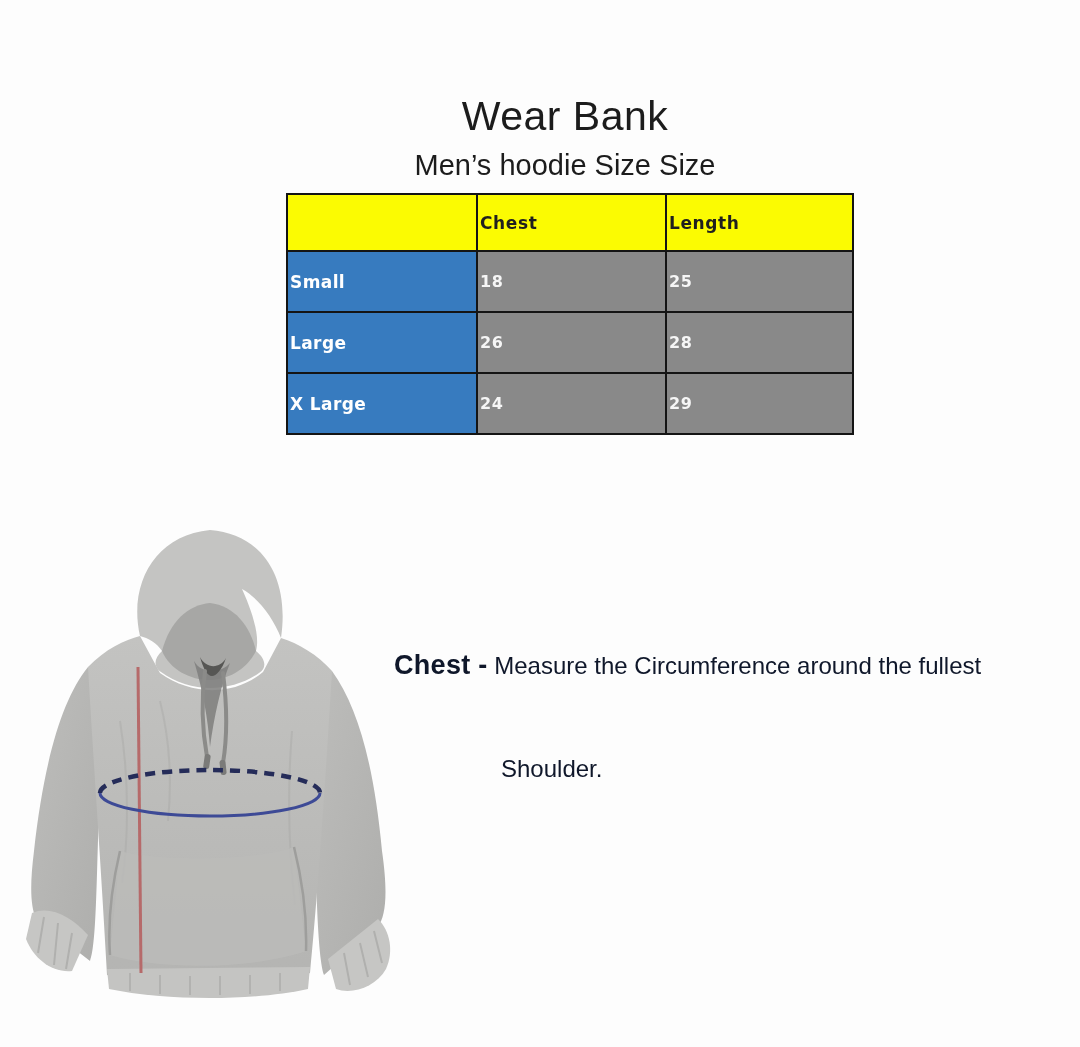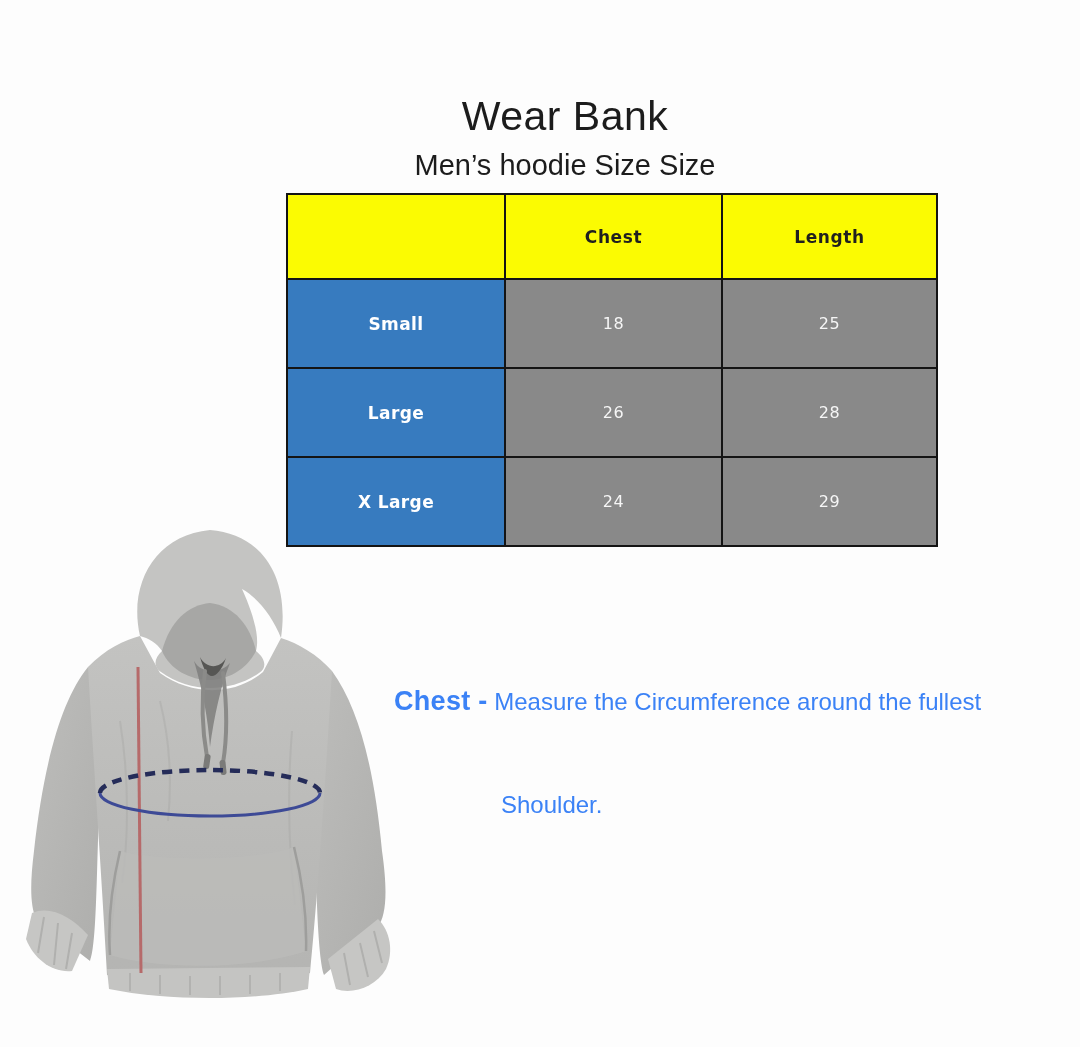--- a/index.html
+++ b/index.html
@@ -9,30 +9,30 @@
   }
   
   .title-block{position:absolute;top:56px;left:50px;width:1030px;text-align:center;}
   .title{font-size:41px;letter-spacing:0.5px;color:#1c1c1c;margin-top:37px;}
   .subtitle{font-size:29px;margin-top:9px;color:#1c1c1c;}
   
   table.size-table{
     position:absolute;left:286px;top:193px;border-collapse:collapse;
     font-family:"DejaVu Sans",sans-serif;table-layout:fixed;
   }
-  .size-table td{border:2px solid #141414;text-align:center;vertical-align:middle;padding:16px;}
+  .size-table td{border:2px solid #141414;text-align:left;vertical-align:middle;padding:2px;}
   .size-table .c0{width:184px;}
   .size-table .c1{width:183px;}
   .size-table .c2{width:181px;}
   .size-table tr.hdr td{height:51px;background:#fbfb02;color:#1f1f1f;font-weight:bold;font-size:17px;letter-spacing:0.6px;}
   .size-table tr.row td{height:55px;}
   .size-table td.size{background:#377bbf;color:#ffffff;font-weight:bold;font-size:17px;letter-spacing:0.4px;}
-  .size-table td.val{background:#898989;color:#f6f6f6;font-weight:normal;font-size:16px;letter-spacing:0.5px;}
+  .size-table td.val{background:#898989;color:#f6f6f6;font-weight:bold;font-size:16px;letter-spacing:0.5px;}
   
-  .note{position:absolute;left:394px;width:686px;font-size:24px;line-height:34px;color:#3b82f6;margin-top:36px;}
+  .note{position:absolute;left:394px;width:686px;font-size:24px;line-height:34px;color:#0f172a;}
   .note .lbl{font-weight:bold;font-size:27px;letter-spacing:0.3px;}
   .note .l2{margin-left:107px;}
   #note-chest{top:648px;}
   #note-length{top:752px;}
   
   .hoodie-wrap{position:absolute;left:10px;top:521px;width:400px;height:512px;}
 </style>
 </head>
 <body>
 

